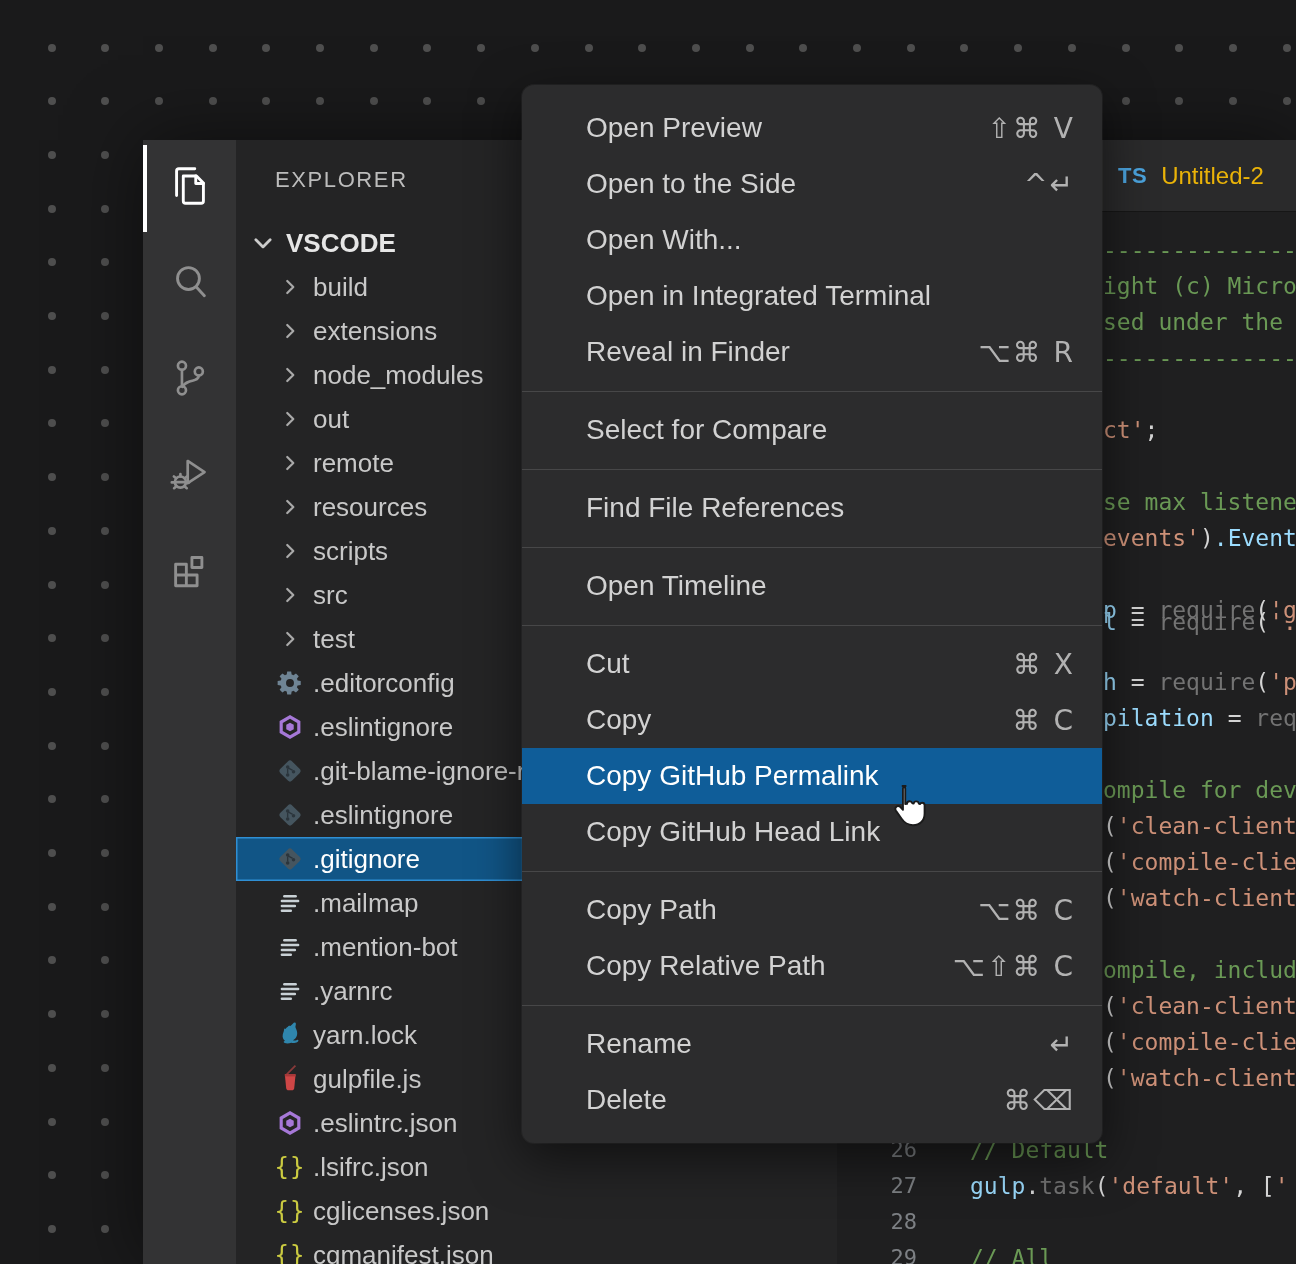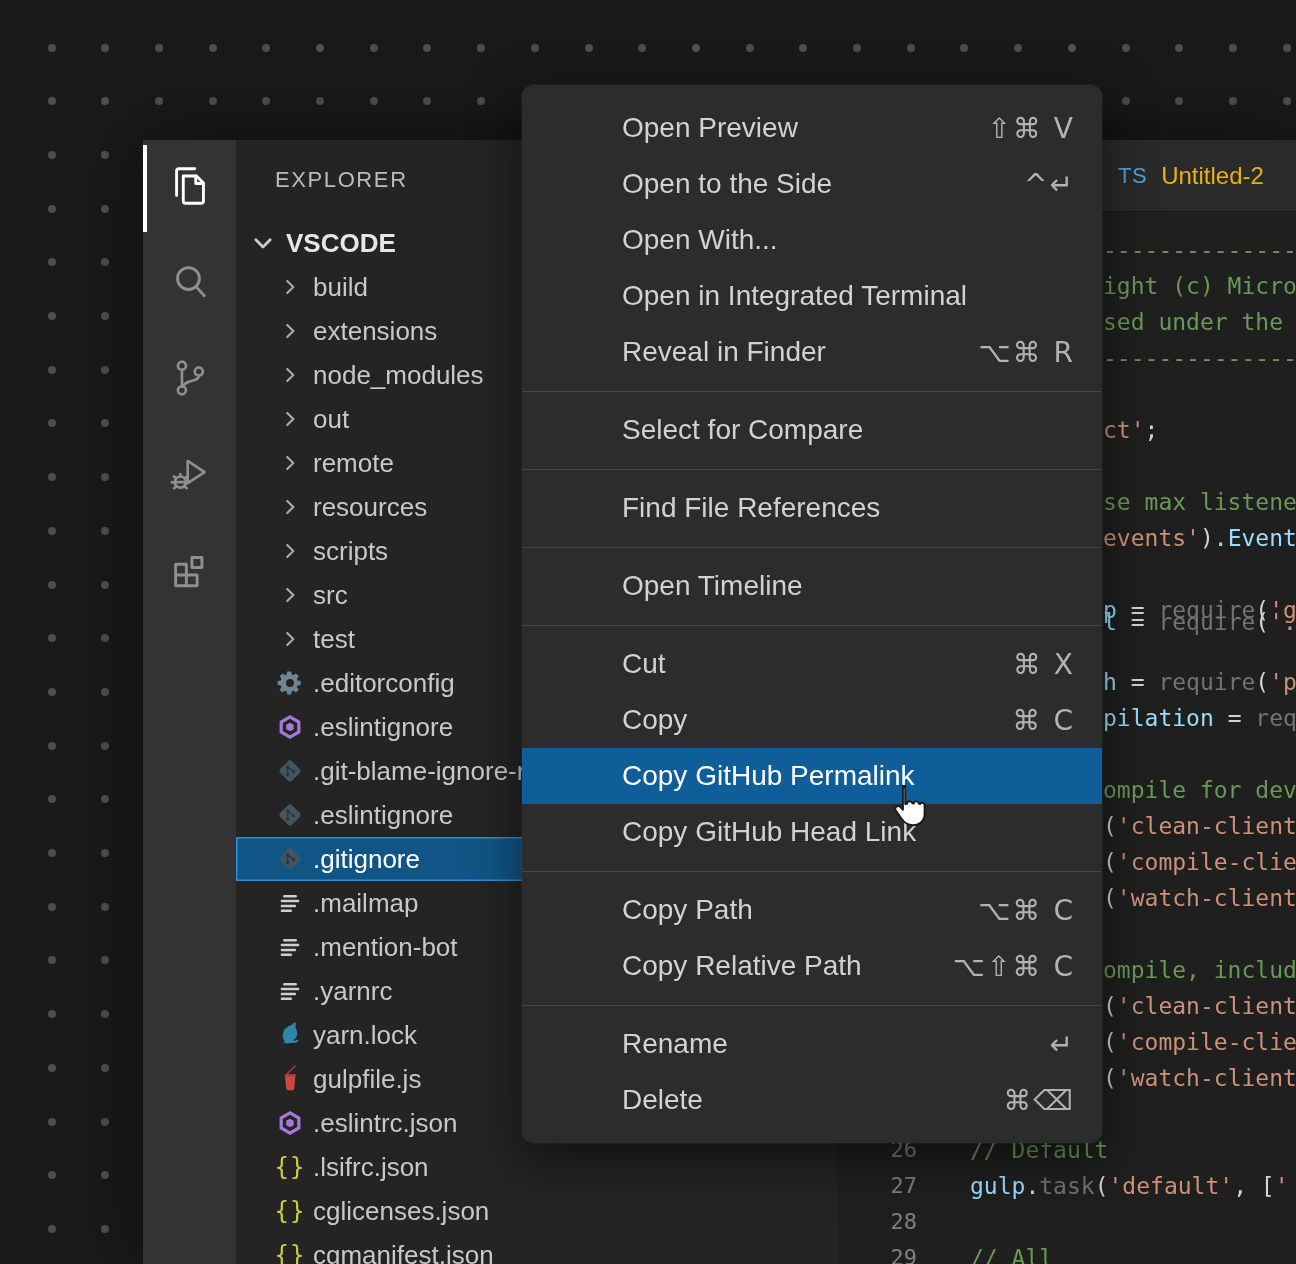--- a/index.html
+++ b/index.html
@@ -23,39 +23,39 @@
   .row{position:absolute;left:0;width:100%;height:44px;display:flex;align-items:center;
     font-size:26px;color:#c8c8c8;white-space:nowrap;padding-left:40px;box-sizing:border-box}
   .row.root{padding-left:13px;font-weight:bold;color:#e6e6e6}
   .row .ic{flex:0 0 28px;width:28px;height:32px;display:flex;align-items:center;justify-content:center;margin-right:9px}
   .row.selected{background:#115586;box-shadow:inset 0 0 0 1.5px #2f8fd4;color:#ffffff}
   .br{color:#cbcb41;font-family:"DejaVu Sans Mono","Liberation Mono",monospace;font-size:24px;letter-spacing:1px}
 
   .editor{position:absolute;left:694px;top:0;right:0;height:100%;background:#1f1f20}
   .tabstrip{position:absolute;left:0;top:0;width:100%;height:72px;background:#2a2a2b;border-bottom:1px solid #161616;box-sizing:border-box}
   .tab{position:absolute;left:281px;top:0;height:72px;display:flex;align-items:center;gap:14px}
-  .tab-badge{color:#4ba3dd;font-weight:normal;font-size:22px;letter-spacing:.5px}
+  .tab-badge{color:#4ba3dd;font-weight:bold;font-size:22px;letter-spacing:.5px}
   .tab-title{color:#eab308;font-size:24px}
 
   
   #code{position:absolute;left:0;top:0;width:100%;height:100%;pointer-events:none;
     font-family:"DejaVu Sans Mono","Liberation Mono",monospace;font-size:23px;z-index:5}
   .cl{position:absolute;height:36px;line-height:36px;white-space:pre}
   .cl.sliver{left:1103px}
   .cl.bl{left:837px;display:flex}
   .cl.bl .ln{width:80px;text-align:right;color:#7d8084;font-size:22px}
   .cl.bl .lc{margin-left:53px}
   .tk-c{color:#6A9955}.tk-s{color:#CE9178}.tk-v{color:#9CDCFE}.tk-f{color:#737373}.tk-p{color:#D4D4D4}
 
   
   .menu{position:absolute;left:522px;top:85px;width:580px;box-sizing:border-box;
     padding:15px 0;background:#2c2c2d;border-radius:12px;z-index:50;
     box-shadow:0 16px 50px rgba(0,0,0,.55),0 0 0 1px rgba(255,255,255,.05)}
   .mi{height:56px;display:flex;align-items:center;justify-content:space-between;
-    padding:0 27px 0 100px;font-size:28px;color:#d2d2d2;white-space:nowrap}
+    padding:0 27px 0 64px;font-size:28px;color:#d2d2d2;white-space:nowrap}
   .mi .sc{color:#b2b2b2;margin-left:40px;letter-spacing:2px;font-family:"DejaVu Sans","Liberation Sans",sans-serif}
   .mi.hl{background:#0f5d99;color:#ffffff}
   .msep{height:1px;background:#474748;margin:10.5px 0}
 
   #cursor{position:absolute;left:883px;top:781px;z-index:60;pointer-events:none}
 </style>
 </head>
 <body>
 
 <div id="dots">

